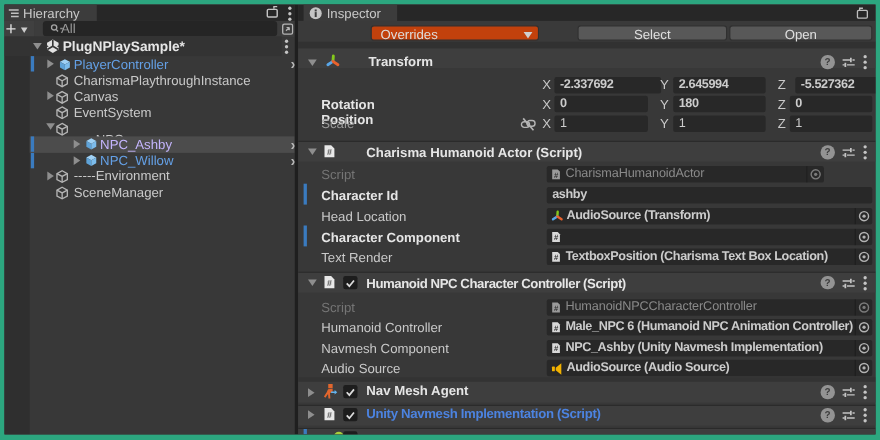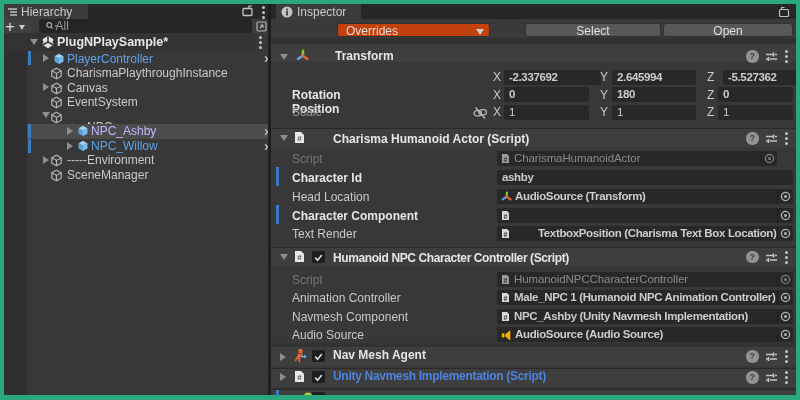--- a/index.html
+++ b/index.html
@@ -279,21 +279,21 @@
         <path d="M1 4.5h7M10 4.5h2M1 9h2M5 9h7" stroke="#c4c4c4" stroke-width="1.3"></path>
         <path d="M8.5 2.5v4M3.5 7v4" stroke="#c4c4c4" stroke-width="1.6"></path>
       </svg>
   <div class="dots3" style="left:514px;top:128px;">
         <i></i>
         <i></i>
         <i></i>
       </div>
 
   <div class="txt" style="left:21px;top:147.9px;color:#757575;">Script</div>
-  <div class="fld" style="left:226px;top:146.9px;width:280px;">
+  <div class="fld" style="left:226px;top:146.9px;width:252px;">
     <svg class="abs" style="left:4px;top:2px;" width="9" height="11">
           <path d="M1 1h5l2 2v7H1z" fill="#9a9a9a"></path>
           <text x="4.5" y="8.5" font-size="7" font-weight="bold" fill="#303030" text-anchor="middle">#</text>
         </svg>
     <span class="ft" style="left:17px;color:#8a8a8a;">CharismaHumanoidActor</span>
     <svg class="objsvg" style="opacity:.6;" width="13" height="13">
           <circle cx="6.5" cy="6.5" r="4.1" fill="none" stroke="#b2b2b2" stroke-width="1.3"></circle>
           <circle cx="6.5" cy="6.5" r="1.5" fill="#b2b2b2"></circle>
         </svg>
         <span class="vline"></span>
@@ -335,21 +335,21 @@
         </svg>
         <span class="vline"></span>
   </div>
 
   <div class="txt" style="left:21px;top:222.6px;">Text Render</div>
   <div class="fld" style="left:226px;top:221.6px;width:296px;">
     <svg class="abs" style="left:4px;top:2px;" width="9" height="11">
           <path d="M1 1h5l2 2v7H1z" fill="#d8d8d8"></path>
           <text x="4.5" y="8.5" font-size="7" font-weight="bold" fill="#303030" text-anchor="middle">#</text>
         </svg>
-    <span class="ft fb" style="left:17px;margin-left:24px;">TextboxPosition (Charisma Text Box Location)</span>
+    <span class="ft fb" style="left:17px;">TextboxPosition (Charisma Text Box Location)</span>
     <svg class="objsvg" width="13" height="13">
           <circle cx="6.5" cy="6.5" r="4.1" fill="none" stroke="#b2b2b2" stroke-width="1.3"></circle>
           <circle cx="6.5" cy="6.5" r="1.5" fill="#b2b2b2"></circle>
         </svg>
         <span class="vline"></span>
   </div>
 
   <div class="abs" style="left:0;top:242.5px;width:525px;height:19px;background:#3e3e3e;border-top:1px solid #2a2a2a;"></div>
   <div class="tri-d" style="left:9px;top:249.5px;"></div>
   <svg class="abs" style="left:23px;top:246px;" width="11" height="13">
@@ -380,27 +380,27 @@
           <text x="4.5" y="8.5" font-size="7" font-weight="bold" fill="#303030" text-anchor="middle">#</text>
         </svg>
     <span class="ft" style="left:17px;color:#8a8a8a;">HumanoidNPCCharacterController</span>
     <svg class="objsvg" style="opacity:.6;" width="13" height="13">
           <circle cx="6.5" cy="6.5" r="4.1" fill="none" stroke="#b2b2b2" stroke-width="1.3"></circle>
           <circle cx="6.5" cy="6.5" r="1.5" fill="#b2b2b2"></circle>
         </svg>
         <span class="vline"></span>
   </div>
 
-  <div class="txt" style="left:21px;top:287.4px;">Animation Controller</div>
+  <div class="txt" style="left:21px;top:287.4px;">Humanoid Controller</div>
   <div class="fld" style="left:226px;top:286.4px;width:296px;">
     <svg class="abs" style="left:4px;top:2px;" width="9" height="11">
           <path d="M1 1h5l2 2v7H1z" fill="#d8d8d8"></path>
           <text x="4.5" y="8.5" font-size="7" font-weight="bold" fill="#303030" text-anchor="middle">#</text>
         </svg>
-    <span class="ft fb" style="left:17px;">Male_NPC 1 (Humanoid NPC Animation Controller)</span>
+    <span class="ft fb" style="left:17px;">Male_NPC 6 (Humanoid NPC Animation Controller)</span>
     <svg class="objsvg" width="13" height="13">
           <circle cx="6.5" cy="6.5" r="4.1" fill="none" stroke="#b2b2b2" stroke-width="1.3"></circle>
           <circle cx="6.5" cy="6.5" r="1.5" fill="#b2b2b2"></circle>
         </svg>
         <span class="vline"></span>
   </div>
 
   <div class="txt" style="left:21px;top:306.3px;">Navmesh Component</div>
   <div class="fld" style="left:226px;top:305.3px;width:296px;">
     <svg class="abs" style="left:4px;top:2px;" width="9" height="11">

